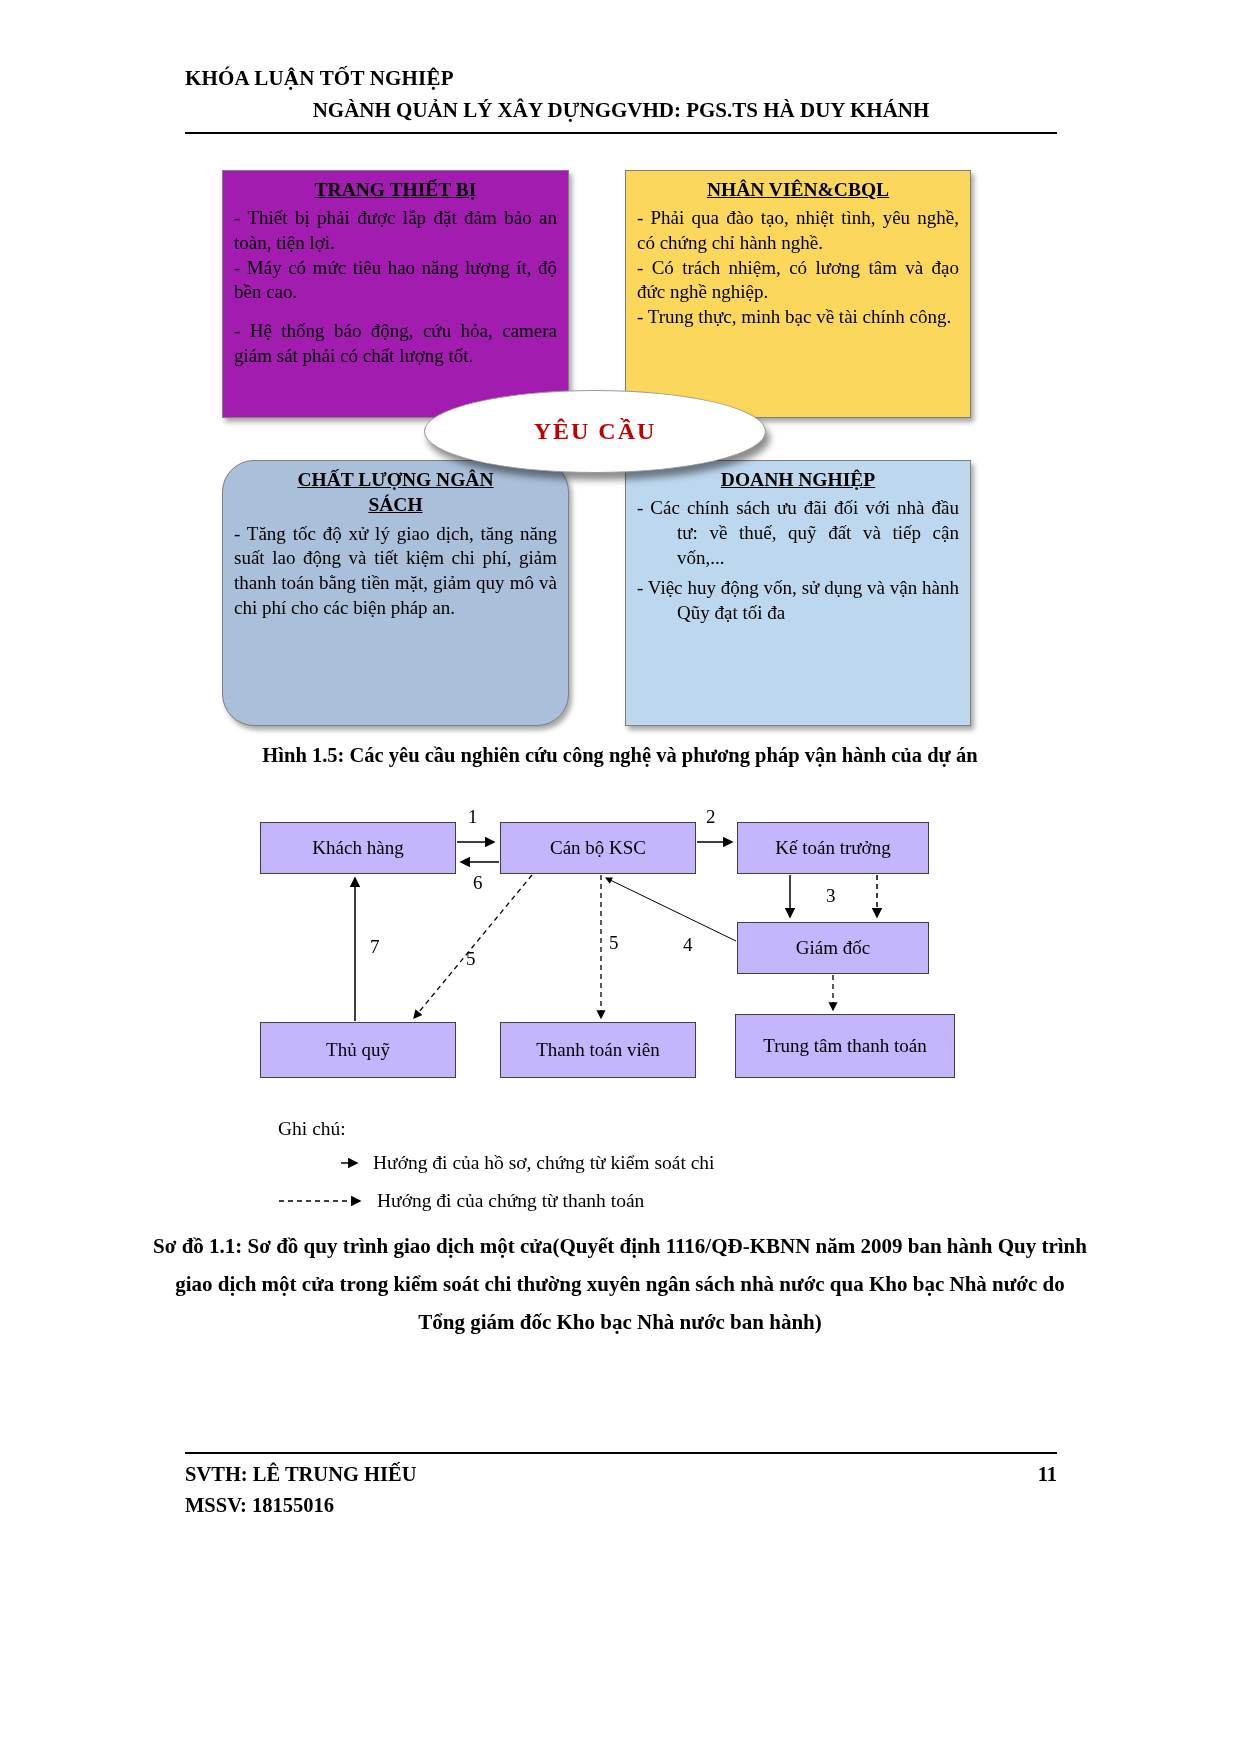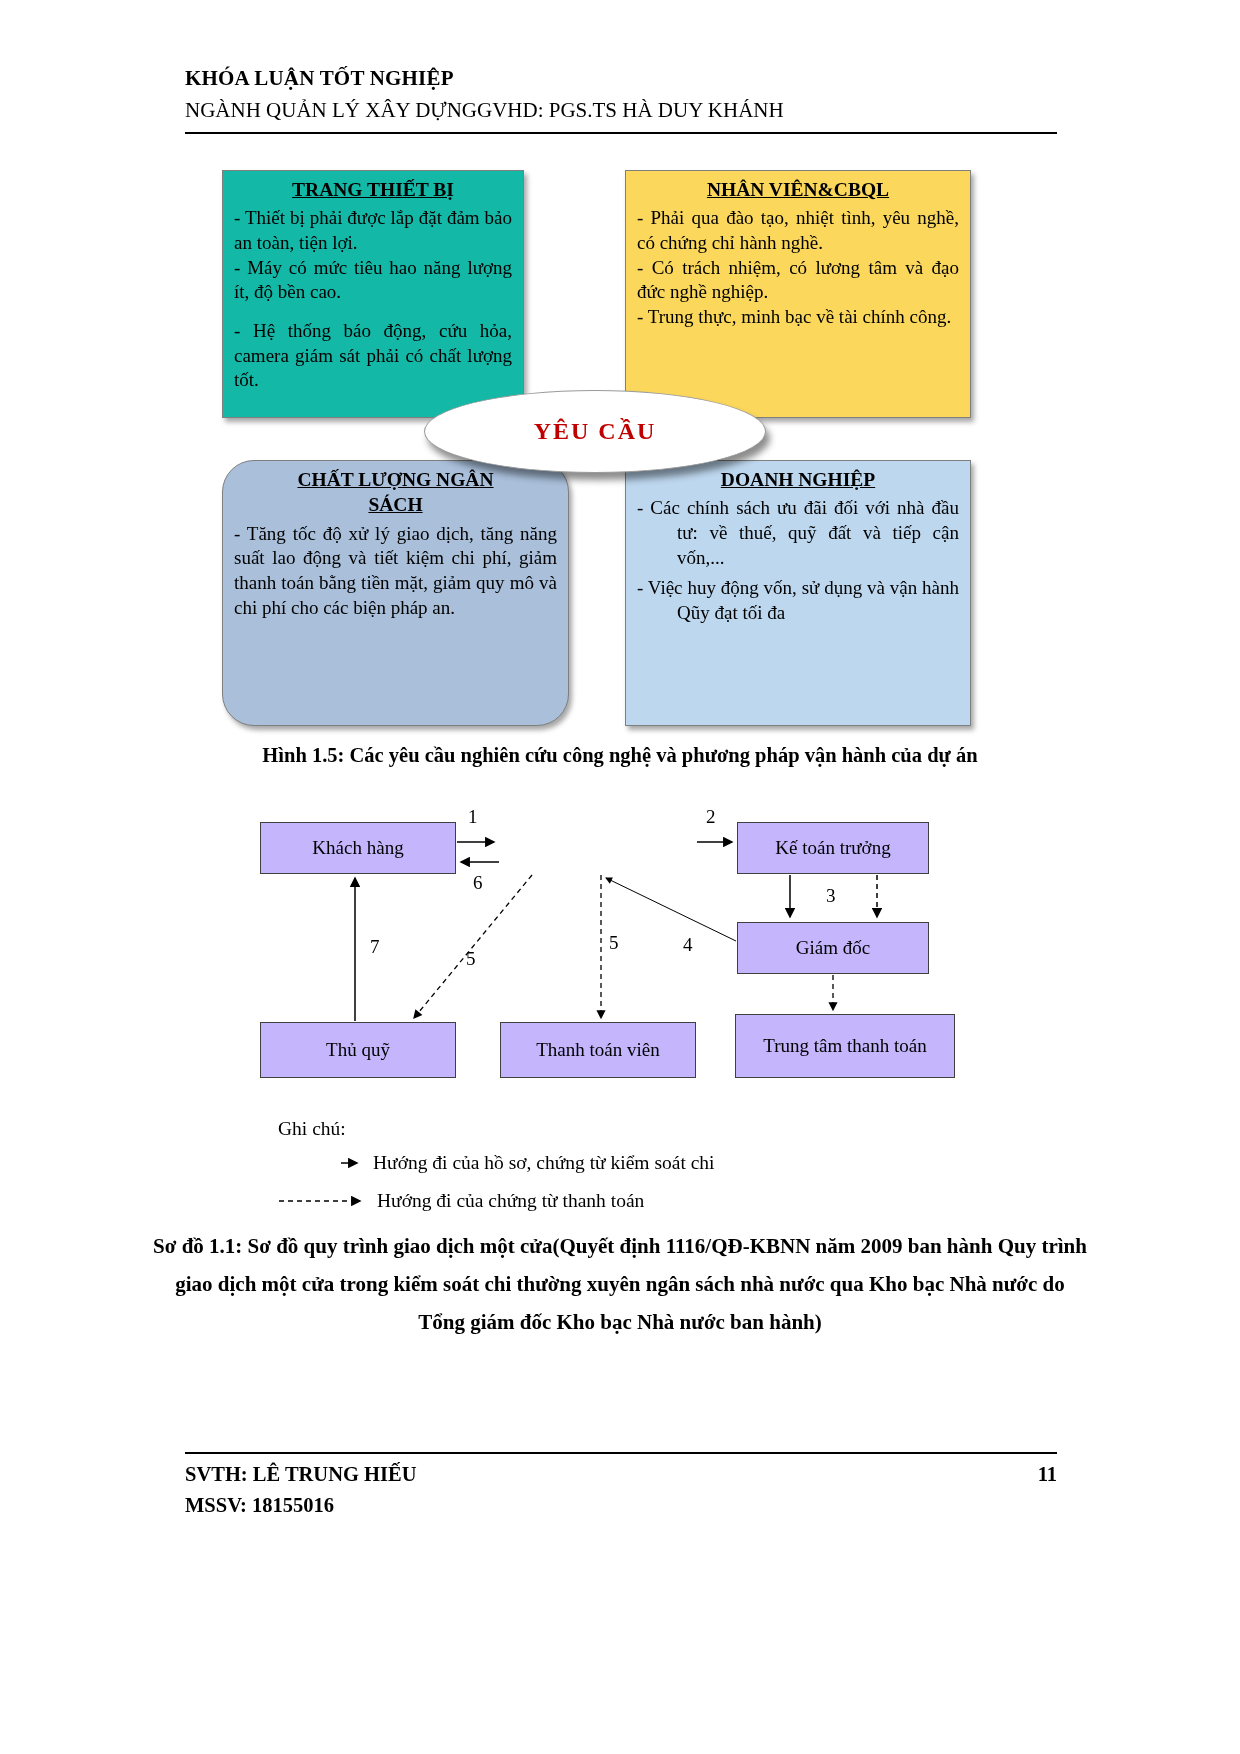--- a/index.html
+++ b/index.html
@@ -6,21 +6,21 @@
   html,body { margin:0; padding:0; background:#e9e9e9; }
   .page {
     position:relative; width:1240px; height:1754px; margin:0 auto;
     background:#ffffff; font-family:"Liberation Serif","DejaVu Serif",serif;
     color:#000; overflow:hidden;
   }
 
   
   .header { position:absolute; left:185px; top:66px; width:872px; }
   .header .t1 { font-size:21px; font-weight:bold; letter-spacing:0.2px; }
-  .header .row2 { display:flex; justify-content:flex-start; font-size:21px; font-weight:normal; margin-top:7px; }
+  .header .row2 { display:flex; justify-content:center; font-size:21px; font-weight:bold; margin-top:7px; }
   .header .rule { border-bottom:2.5px solid #000; margin-top:9px; }
 
   
   .rbox {
     position:absolute; border:1px solid #7f7f7f; padding:6px 11px 8px;
     font-size:19px; line-height:1.3; text-align:justify;
     box-shadow:3px 4px 5px rgba(0,0,0,0.35);
   }
   .rbox-title {
     text-align:center; font-weight:bold; text-decoration:underline;
@@ -74,21 +74,21 @@
 
   <div class="header">
     <div class="t1">KHÓA LUẬN TỐT NGHIỆP</div>
     <div class="row2">
       <span>NGÀNH QUẢN LÝ XÂY DỰNG</span>
       <span>GVHD: PGS.TS HÀ DUY KHÁNH</span>
     </div>
     <div class="rule"></div>
   </div>
 
-  <div class="rbox" style="left: 222px; top: 170px; width: 302px; height: 248px; background: #14b8a6;">
+  <div class="rbox" style="left: 222px; top: 170px; width: 347px; height: 248px; background: #a21caf;">
     <div class="rbox-title">TRANG THIẾT BỊ</div>
     <p>- Thiết bị phải được lắp đặt đảm bảo an toàn, tiện lợi.</p>
     <p>- Máy có mức tiêu hao năng lượng ít, độ bền cao.</p>
     <p class="gap-top">- Hệ thống báo động, cứu hỏa, camera giám sát phải có chất lượng tốt.</p>
   </div>
 
   <div class="rbox" style="left: 625px; top: 170px; width: 346px; height: 248px; background: rgb(251, 215, 92);">
     <div class="rbox-title">NHÂN VIÊN&amp;CBQL</div>
     <p>- Phải qua đào tạo, nhiệt tình, yêu nghề, có chứng chỉ hành nghề.</p>
     <p>- Có trách nhiệm, có lương tâm và đạo đức nghề nghiệp.</p>
@@ -106,20 +106,21 @@
     <p class="hang">- Việc huy động vốn, sử dụng và vận hành Qũy đạt tối đa</p>
   </div>
 
   <div class="ellipse">
     <span class="center-label">YÊU CẦU</span>
   </div>
 
   <div class="fig-caption">Hình 1.5: Các yêu cầu nghiên cứu công nghệ và phương pháp vận hành của dự án</div>
 
   <div class="fnode" style="left:260px; top:822px; width:196px; height:52px;">Khách hàng</div>
+  <div class="fnode" style="left:500px; top:822px; width:196px; height:52px;">Cán bộ KSC</div>
   <div class="fnode" style="left:737px; top:822px; width:192px; height:52px;">Kế toán trưởng</div>
   <div class="fnode" style="left:737px; top:922px; width:192px; height:52px;">Giám đốc</div>
   <div class="fnode" style="left:260px; top:1022px; width:196px; height:56px;">Thủ quỹ</div>
   <div class="fnode" style="left:500px; top:1022px; width:196px; height:56px;">Thanh toán viên</div>
   <div class="fnode" style="left:735px; top:1014px; width:220px; height:64px;">Trung tâm thanh toán</div>
 
   <svg class="arrows" width="1240" height="1754">
     <defs>
       <marker id="ah" viewBox="0 0 10 10" refX="8.5" refY="5" markerWidth="9" markerHeight="7" orient="auto">
         <path d="M0,0 L10,5 L0,10 z" fill="#000"></path>

